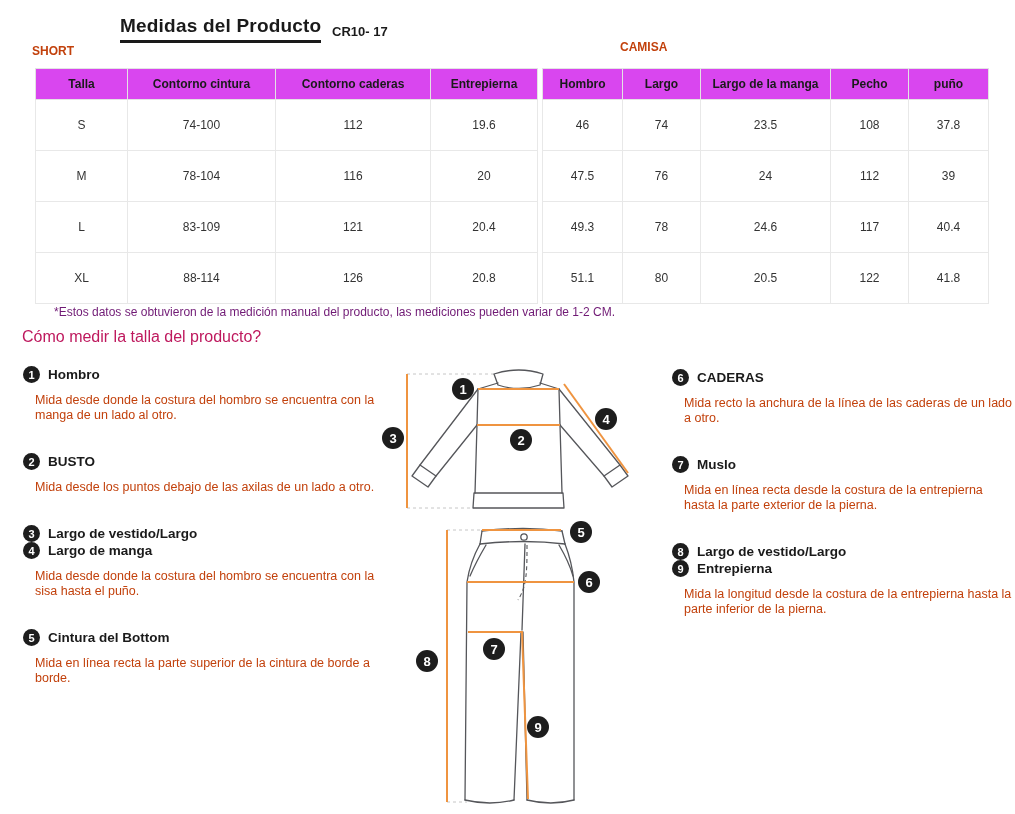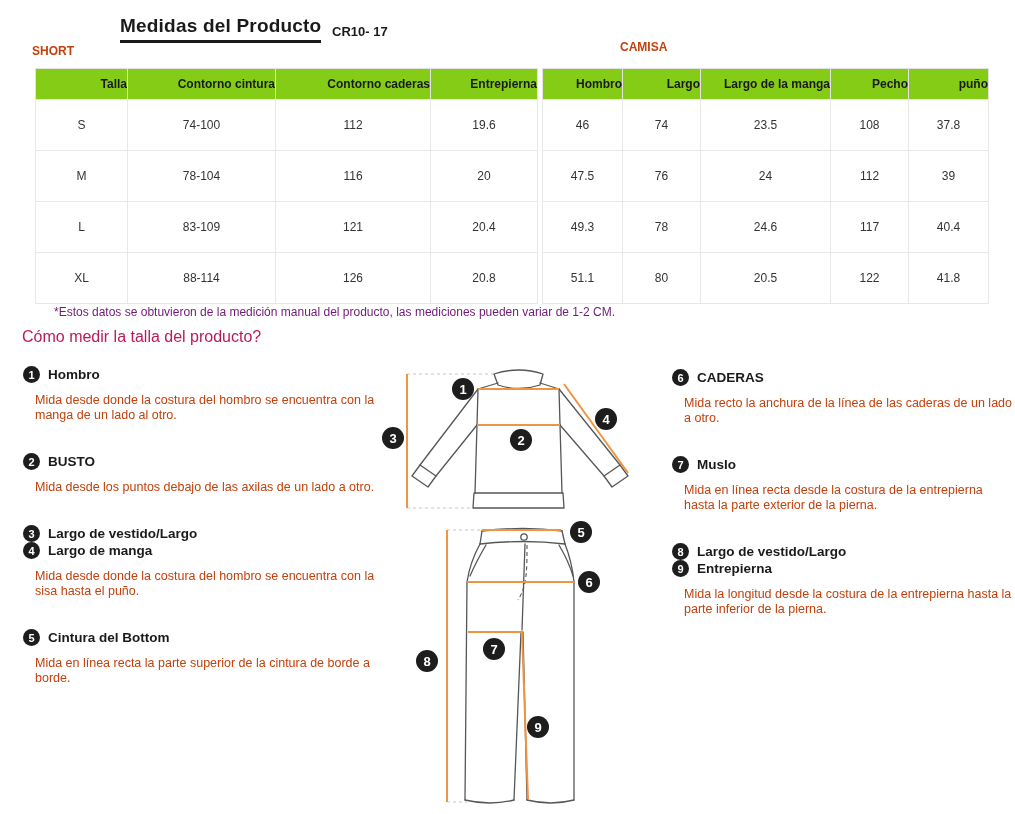--- a/index.html
+++ b/index.html
@@ -18,22 +18,22 @@
   .product-code { left:332px; top:24px; font-size:13px; font-weight:bold; color:#1a1a1a; }
 
   
   .tbl-label { font-size:12px; font-weight:bold; color:#c2410c; }
   .short-label  { left:32px;  top:44px; }
   .camisa-label { left:584px; top:40px;margin-left:36px; }
 
   
   .size-table { border-collapse:collapse; table-layout:fixed; }
   .size-table th {
-    background:#84cc16; font-weight:bold; font-size:12px; color:#1a1a1a;
-    height:31px; border:1px solid #e3e3e3; text-align:right;
+    background:#d946ef; font-weight:bold; font-size:12px; color:#1a1a1a;
+    height:31px; border:1px solid #e3e3e3; text-align:center;
   }
   .size-table td {
     background:#fff; font-size:12px; color:#333; height:51px;
     border:1px solid #e8e8e8; text-align:center;
   }
   #short-table  { left:35px;  top:68px; }
   #camisa-table { left:542px; top:68px; }
 
   
   .note { left:54px; top:305px; font-size:12px; color:#701a75; }

